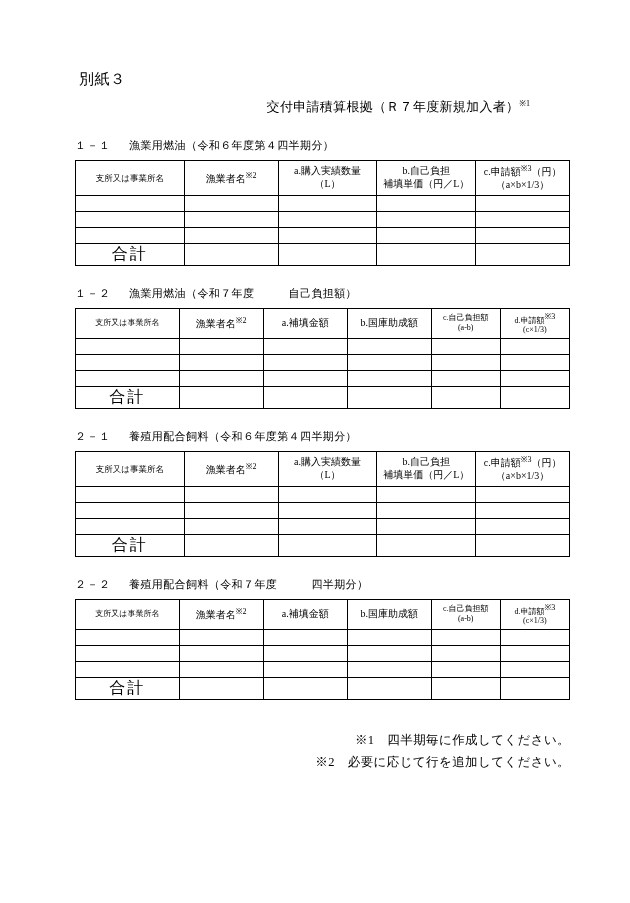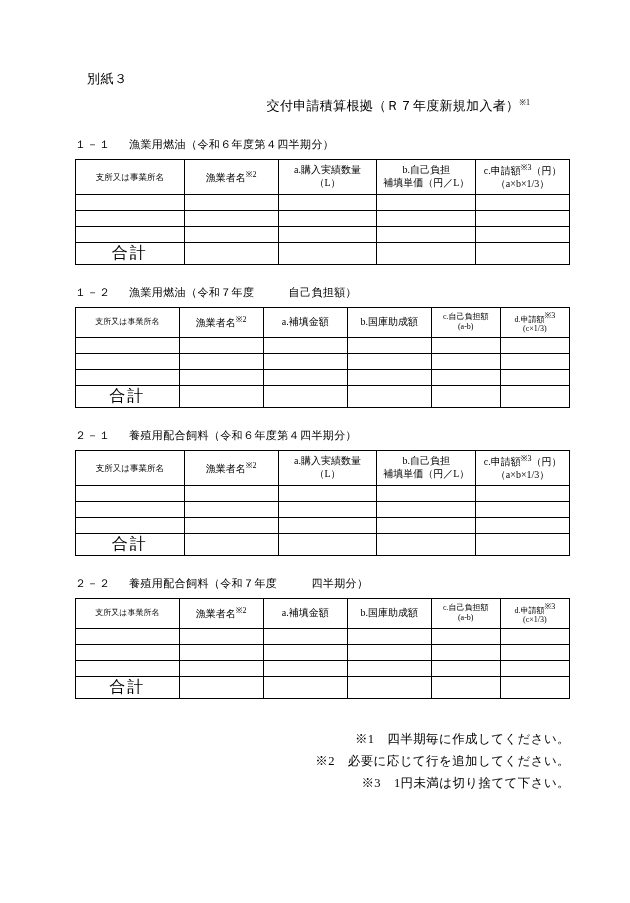--- a/index.html
+++ b/index.html
@@ -16,23 +16,23 @@
     overflow: hidden;
   }
   .page {
     position: relative;
     width: 630px;
     height: 903px;
     box-sizing: border-box;
     padding: 70px 60px 0 75px;
   }
   .doc-label {
-    font-size: 13px;
+    font-size: 15px;
     letter-spacing: 0.5px;
-    margin: 0 0 8px 12px;
+    margin: 0 0 8px 4px;
   }
   .doc-title {
     font-size: 13px;
     text-align: right;
     margin: 0 0 22px 0;
     padding-right: 40px;
     letter-spacing: 0.3px;
   }
   sup.note {
     font-size: 8px;
@@ -325,16 +325,15 @@
             <td></td>
             <td></td>
           </tr>
       </tbody>
     </table>
   </div>
 
   <div class="notes">
     <div>※1　四半期毎に作成してください。</div>
     <div>※2　必要に応じて行を追加してください。</div>
-    <div>※3　1円未満は切り捨てて下さい。</div>
   </div>
 
 </div>
 
 </body></html>

